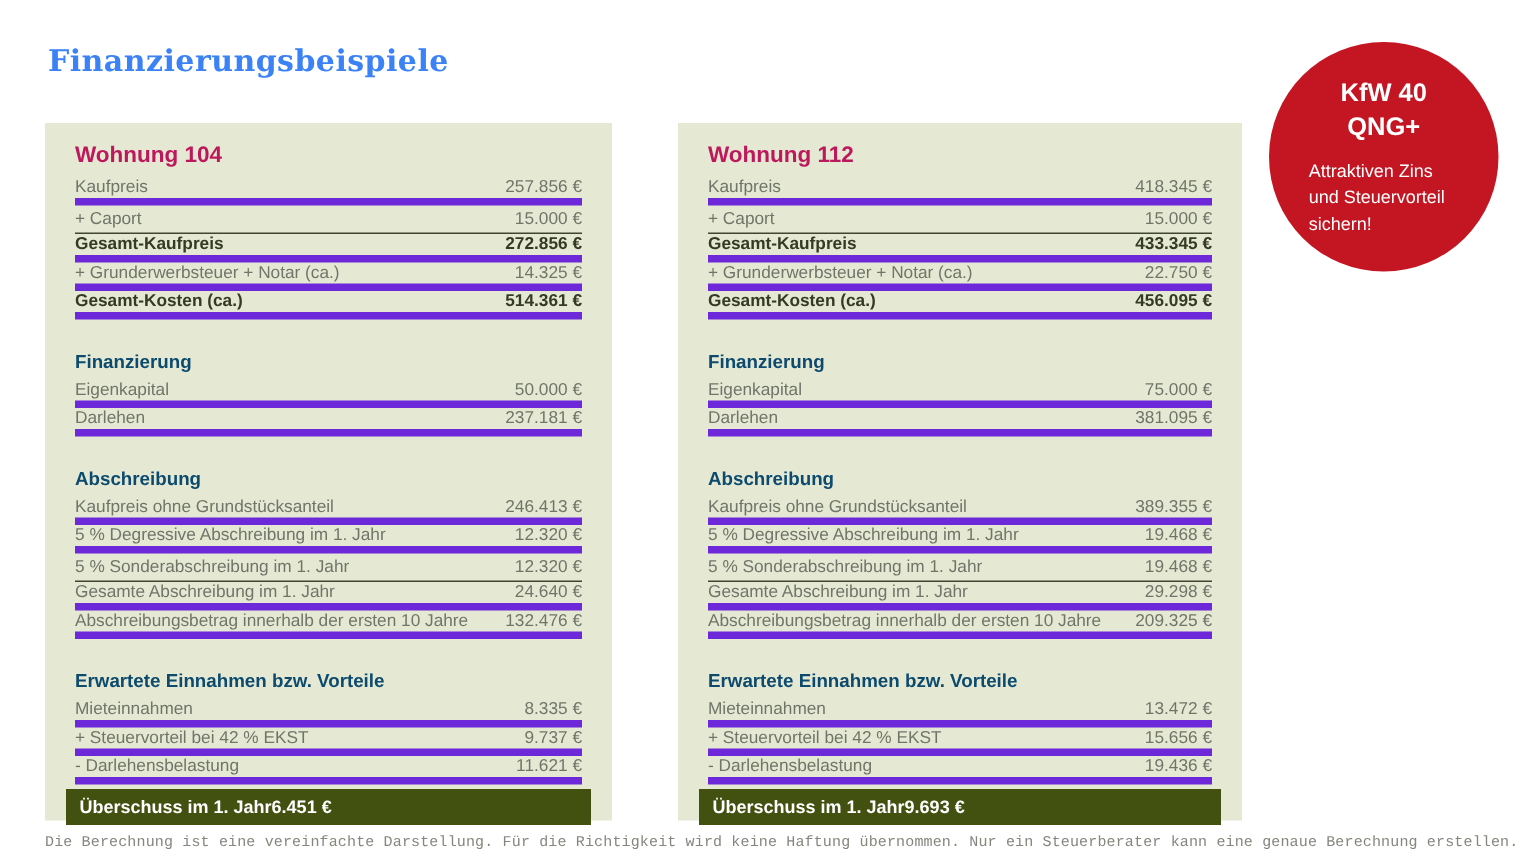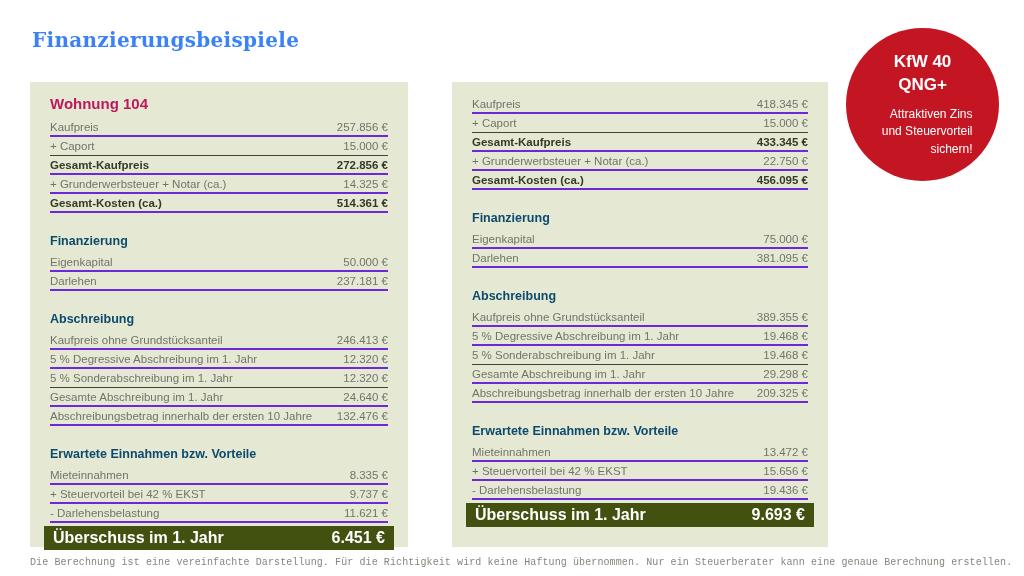--- a/index.html
+++ b/index.html
@@ -15,21 +15,21 @@
     position:absolute; left:32px; top:28px;
     font-family:"DejaVu Serif", serif;
     font-weight:700; font-size:20px; letter-spacing:0.3px;
     color:#3b82f6;
   }
   .badge {
     position:absolute; left:846px; top:28px;
     width:153px; height:153px; border-radius:50%;
     background:#c31622; color:#ffffff;
     display:flex; flex-direction:column; align-items:center; justify-content:center;
-    text-align:right;
+    text-align:left;
   }
   .badge-line { font-weight:700; font-size:17px; line-height:1.35; }
   .badge-sub {
     margin-top:9px; font-weight:400; font-size:12px; line-height:1.45;
     width:100px;
   }
   .panel {
     position:absolute; top:82px; height:465px;
     background:#e5e9d3;
     padding:13px 20px 0 20px;
@@ -40,29 +40,29 @@
     font-weight:700; font-size:15px; color:#be185d;
     line-height:18px; margin-bottom:5px;
   }
   .section-heading {
     font-weight:700; font-size:12.5px; color:#0c4a6e;
     line-height:18px; margin-top:19px; margin-bottom:3px;
   }
   .row {
     display:flex; justify-content:space-between; align-items:center;
     height:19px; font-size:11.5px; color:#70756a;
-    border-bottom:2px solid #6d28d9;
+    border-bottom:5px solid #6d28d9;
   }
   .row.sum { font-weight:700; color:#343a26; }
   .row.rule-after { border-bottom:1.5px solid #3f4433; }
   .highlight-row {
-    display:flex; justify-content:space-between; align-items:center;
+    display:flex; align-items:center;
     height:24px; margin:3px -6px 0 -6px; padding:0 9px;
     background:#425110; color:#ffffff;
-    font-weight:700; font-size:16px;
+    font-weight:700; font-size:12px;
   }
   .footer {
     position:absolute; left:30px; top:557px;
     font-size:10px; color:#85877e; letter-spacing:0.1px;font-family:Liberation Mono, monospace;
   }
 </style>
 </head>
 <body>
 
 <h1 class="page-title">Finanzierungsbeispiele</h1>
@@ -145,20 +145,21 @@
         <span class="label">- Darlehensbelastung</span>
         <span class="value">11.621 €</span>
       </div>
       <div class="highlight-row" style="background: rgb(66, 81, 16);">
         <span class="label">Überschuss im 1. Jahr</span>
         <span class="value">6.451 €</span>
       </div>
     </div>
   </section>
 <section class="panel panel-2" style="background: rgb(229, 233, 211);">
+    <h2 class="panel-title">Wohnung 112</h2>
     <div class="section">
       <div class="row">
         <span class="label">Kaufpreis</span>
         <span class="value">418.345 €</span>
       </div>
       <div class="row rule-after">
         <span class="label">+ Caport</span>
         <span class="value">15.000 €</span>
       </div>
       <div class="row sum">

